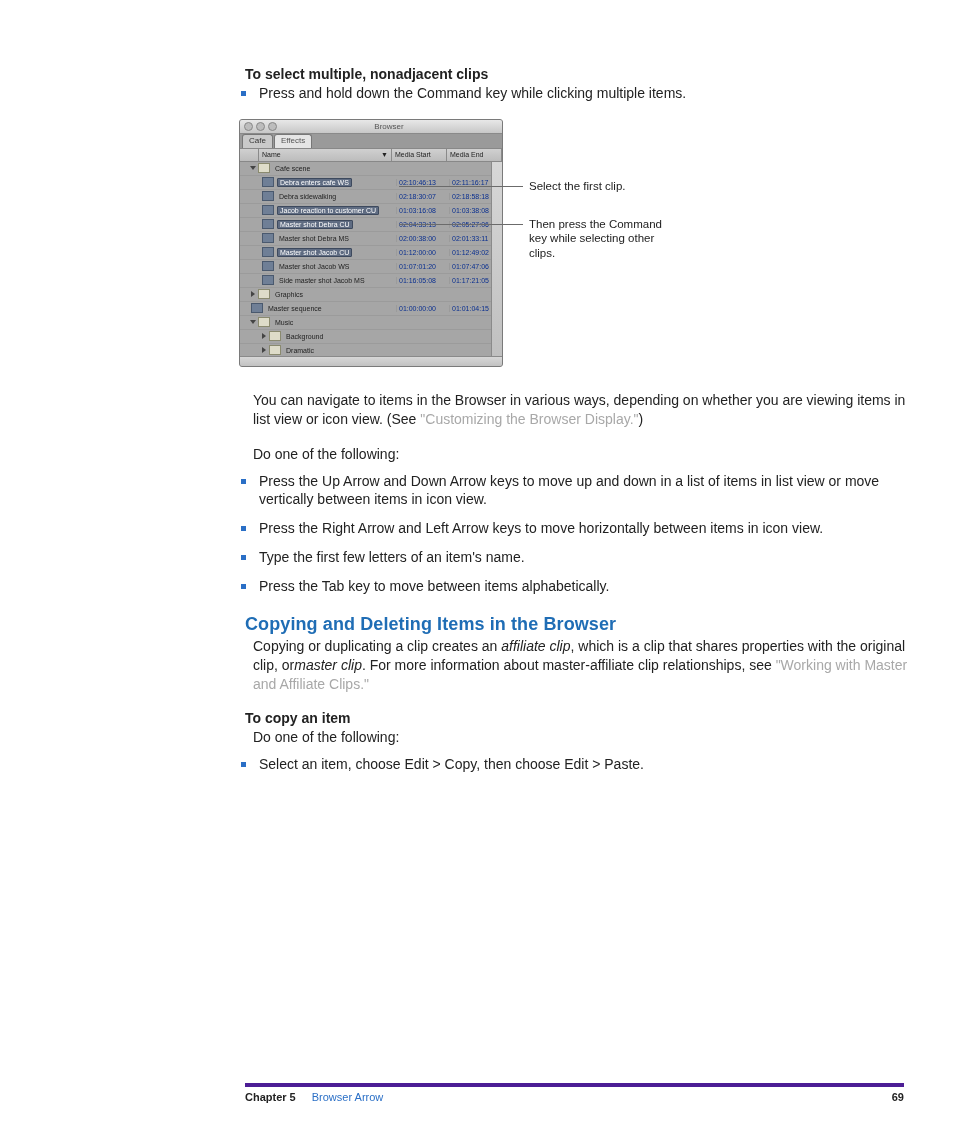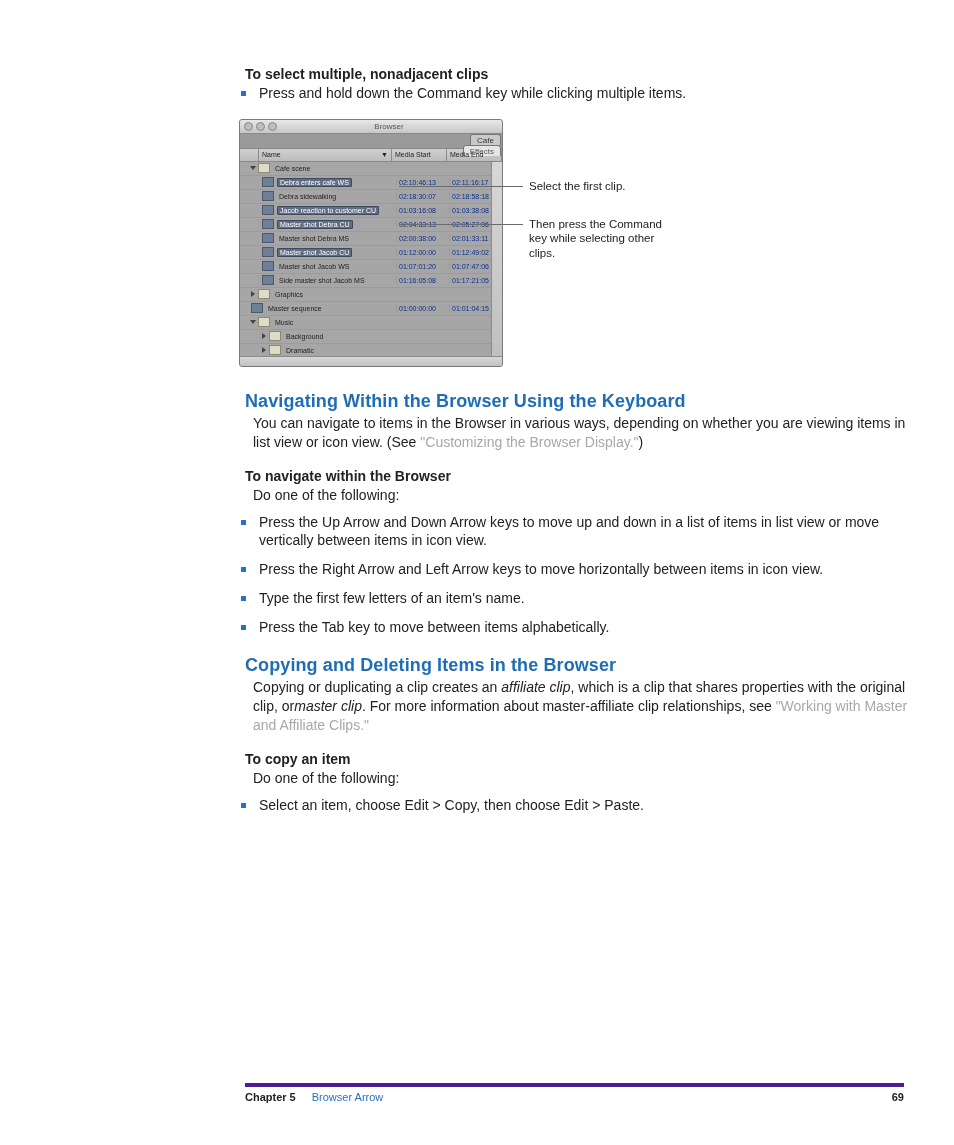--- a/index.html
+++ b/index.html
@@ -87,21 +87,20 @@
     gap: 3px;
   }
   .tb-dot { width: 7px; height: 7px; border-radius: 50%; background: #bdbdbd; border:0.5px solid #888; }
   .tb-title { flex: 1; text-align: center; font-size: 8px; color: #555; }
   .tabs {
     height: 14px;
     background: #9a9a9a;
     display: flex;
     align-items: flex-end;
     padding-left: 2px;
-    flex-direction: column;
   }
   .tab {
     height: 12px;
     padding: 1px 6px 0 6px;
     font-size: 8px;
     border: 1px solid #777;
     border-bottom: none;
     border-top-left-radius: 3px;
     border-top-right-radius: 3px;
     margin-right: 1px;
@@ -361,26 +360,24 @@
     <div class="callout" style="left:284px; top:60px;">
       <div class="line" style="left:-130px; top:7px; width:124px;"></div>
       <span>Select the first clip.</span>
     </div>
     <div class="callout" style="left:284px; top:98px; width:140px;">
       <div class="line" style="left:-130px; top:7px; width:124px;"></div>
       <span>Then press the Command key while selecting other clips.</span>
     </div>
   </div>
 
-  <p class="section-head">Navigating Within the Browser Using the Keyboard</p>
   <p class="body-text">
     <span>You can navigate to items in the Browser in various ways, depending on whether you are viewing items in list view or icon view. (See </span><span class="link-text">"Customizing the Browser Display."</span><span>)</span>
   </p>
 
-  <p class="bold-head">To navigate within the Browser</p>
   <p class="body-text" style="margin-bottom:8px">Do one of the following:</p>
   <ul class="bullets">
     <li>Press the Up Arrow and Down Arrow keys to move up and down in a list of items in list view or move vertically between items in icon view.</li>
     <li>Press the Right Arrow and Left Arrow keys to move horizontally between items in icon view.</li>
     <li>Type the first few letters of an item's name.</li>
     <li>Press the Tab key to move between items alphabetically.</li>
   </ul>
 
   <p class="section-head">Copying and Deleting Items in the Browser</p>
   <p class="body-text">

